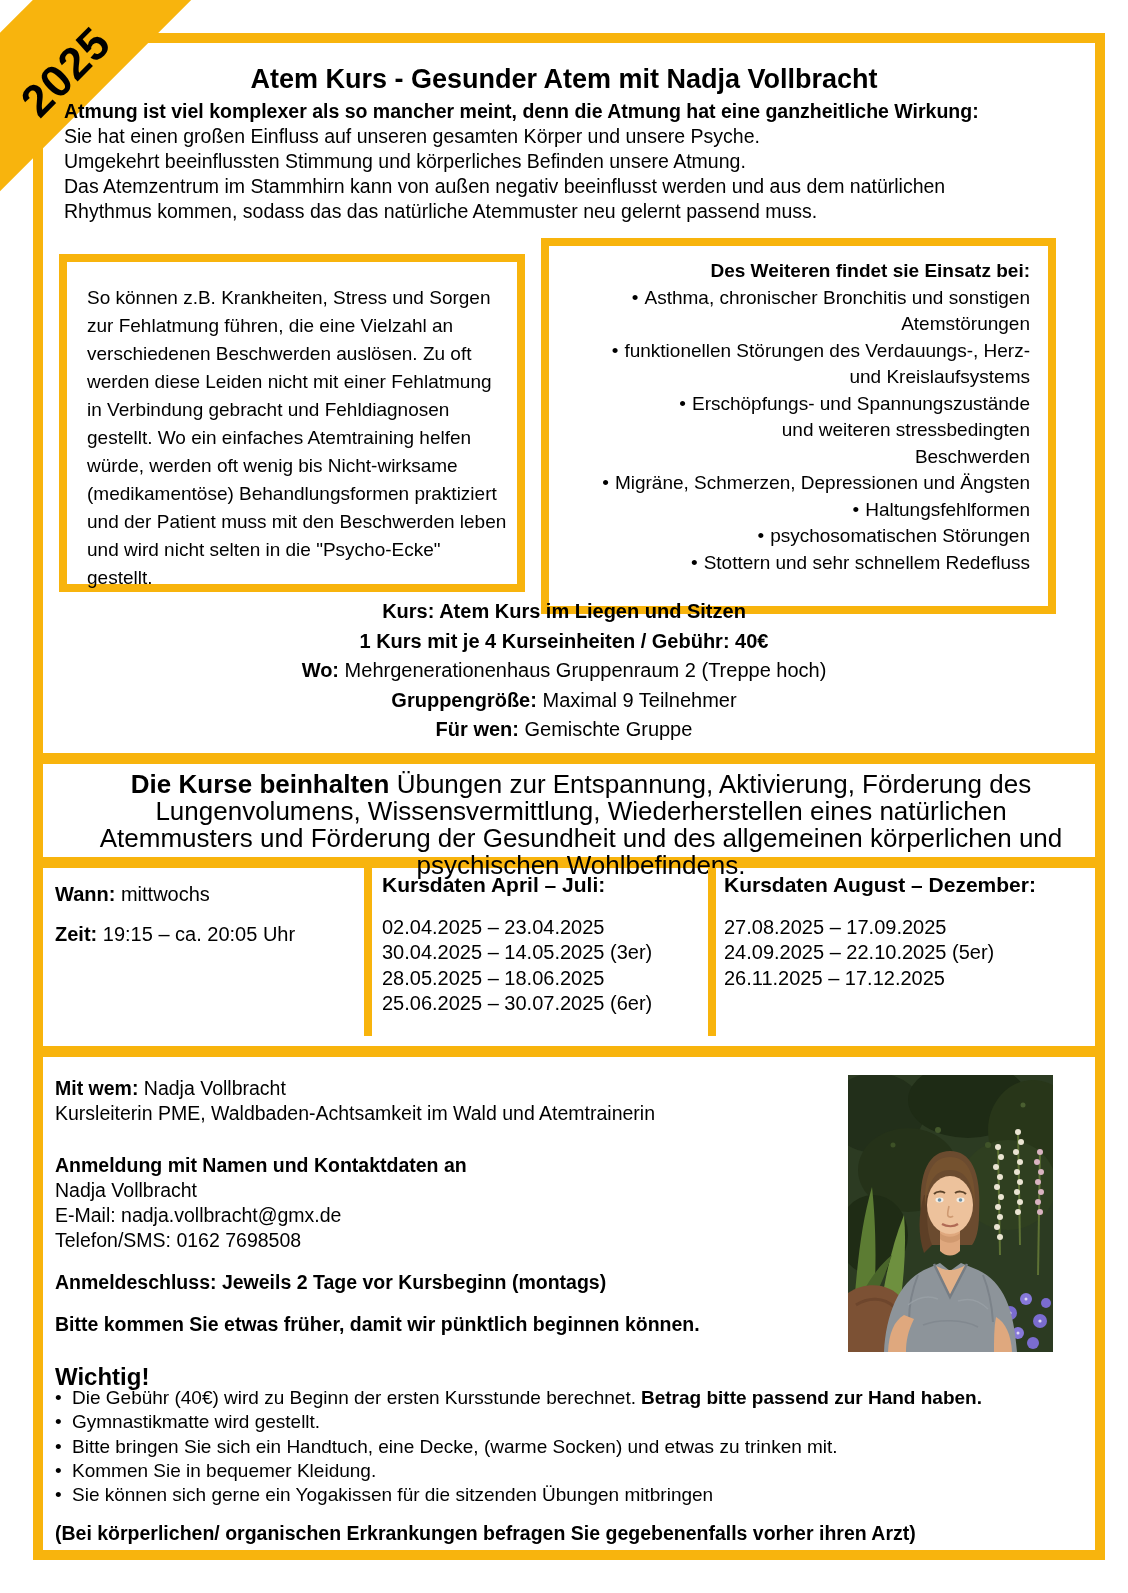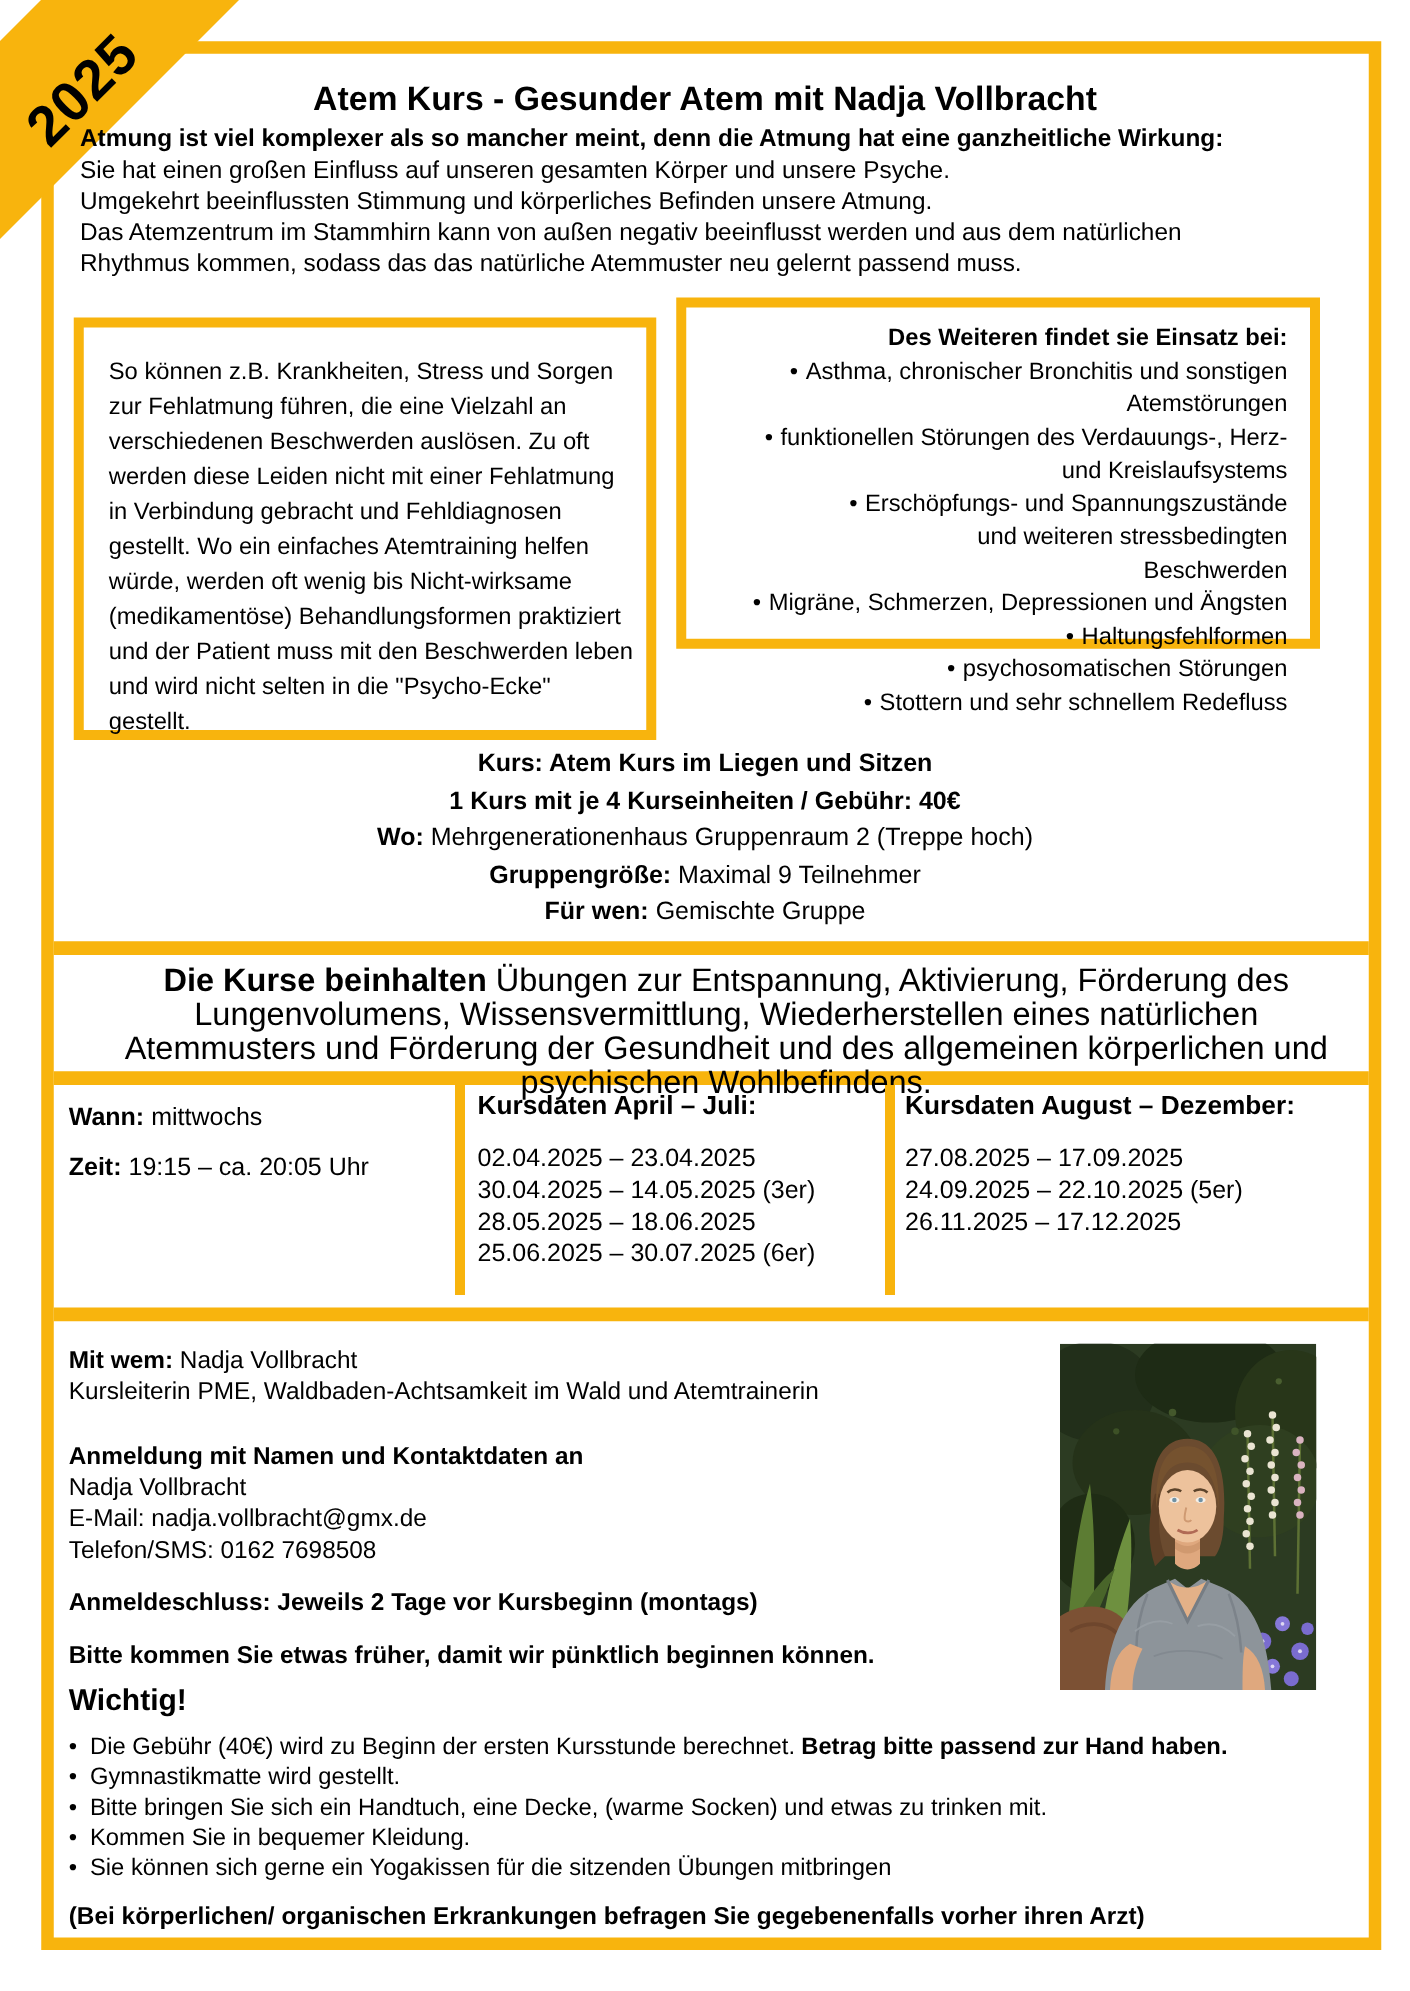--- a/index.html
+++ b/index.html
@@ -28,21 +28,21 @@
   .title{top:64px;left:64px;width:1000px;text-align:center;
          font-size:27px;font-weight:bold;}
 
   .intro{top:99px;left:64px;width:1000px;text-align:left;
          font-size:19.5px;line-height:25px;}
   .intro .line0{font-weight:bold;}
 
   .txtbox{box-sizing:border-box;border:8px solid var(--accent);background:#fff;}
   .box-causes{left:59px;top:254px;width:466px;height:338px;
               padding:22px 10px 0 20px;font-size:19px;line-height:28px;}
-  .box-usage{left:541px;top:238px;width:515px;height:281px;
+  .box-usage{left:541px;top:238px;width:515px;height:376px;
              padding:12px 18px 0 30px;font-size:19px;line-height:26.5px;
              text-align:right;}
   .u-item .u-txt{white-space:pre-line;}
   .blt{margin-right:6px;}
 
   .course{top:597px;left:64px;width:1000px;text-align:center;
           font-size:20px;line-height:29.5px;}
 
   .rule{left:43px;width:1052px;height:11px;background:var(--accent);}
   .rule1{top:753px;}
@@ -61,21 +61,21 @@
   .when-col .note{padding-left:58px;}
   .dates-col{top:872px;font-size:20px;line-height:25.5px;}
   .dates-col .hd{font-size:21px;font-weight:bold;margin-bottom:17px;}
   .col-april{left:382px;width:315px;}
   .col-august{left:724px;width:360px;}
 
   .contact{left:55px;top:1076px;width:785px;font-size:19.5px;line-height:25px;}
   .contact .reg-hd{margin-top:27px;font-weight:bold;}
   .contact .deadline{margin-top:17px;font-weight:bold;}
   .contact .punctual{margin-top:17px;font-weight:bold;}
-  .contact .wichtig{margin-top:8px;font-size:24px;font-weight:bold;line-height:32px;}
+  .contact .wichtig{margin-top:24px;font-size:24px;font-weight:bold;line-height:32px;}
 
   .photo{left:848px;top:1075px;width:205px;height:277px;}
 
   .notes{left:55px;top:1386px;width:1010px;font-size:19px;line-height:24.3px;}
   .notes .blt{display:inline-block;width:17px;margin-right:0;}
   .nb{margin-left:5px;font-weight:bold;}
   .disclaimer{margin-top:14px;font-weight:bold;font-size:19.5px;}
 </style>
 </head>
 <body>

